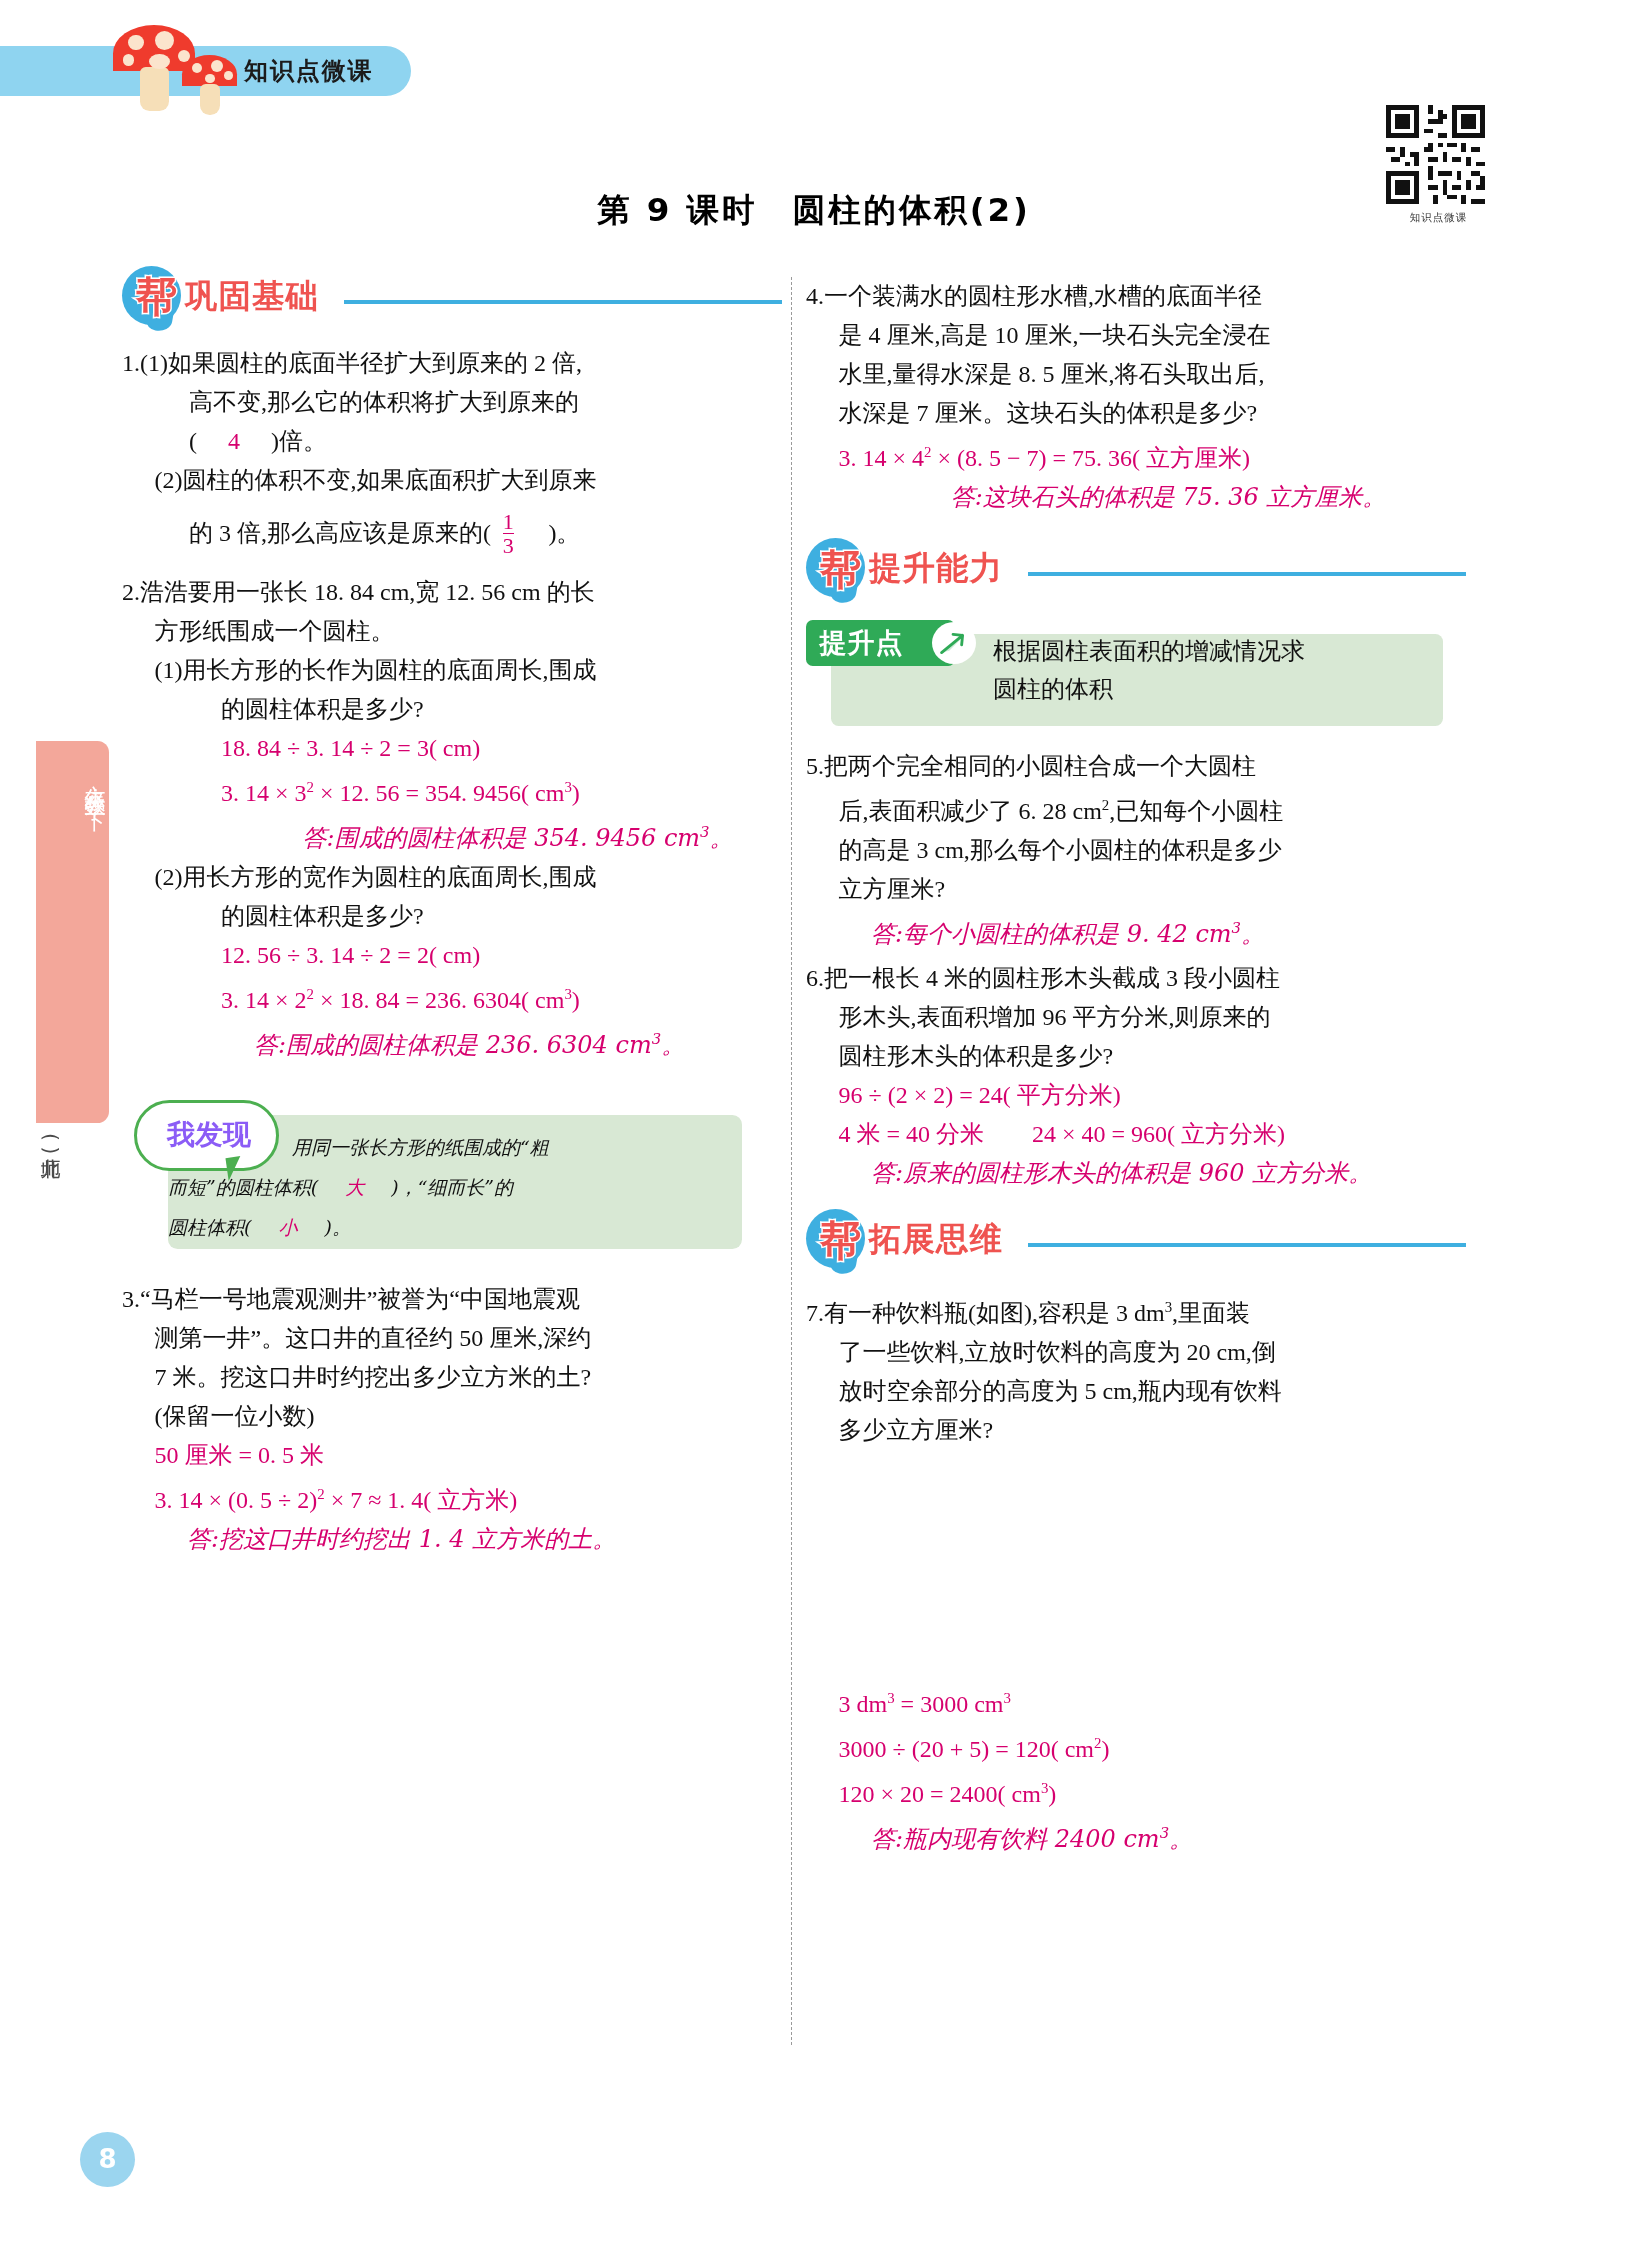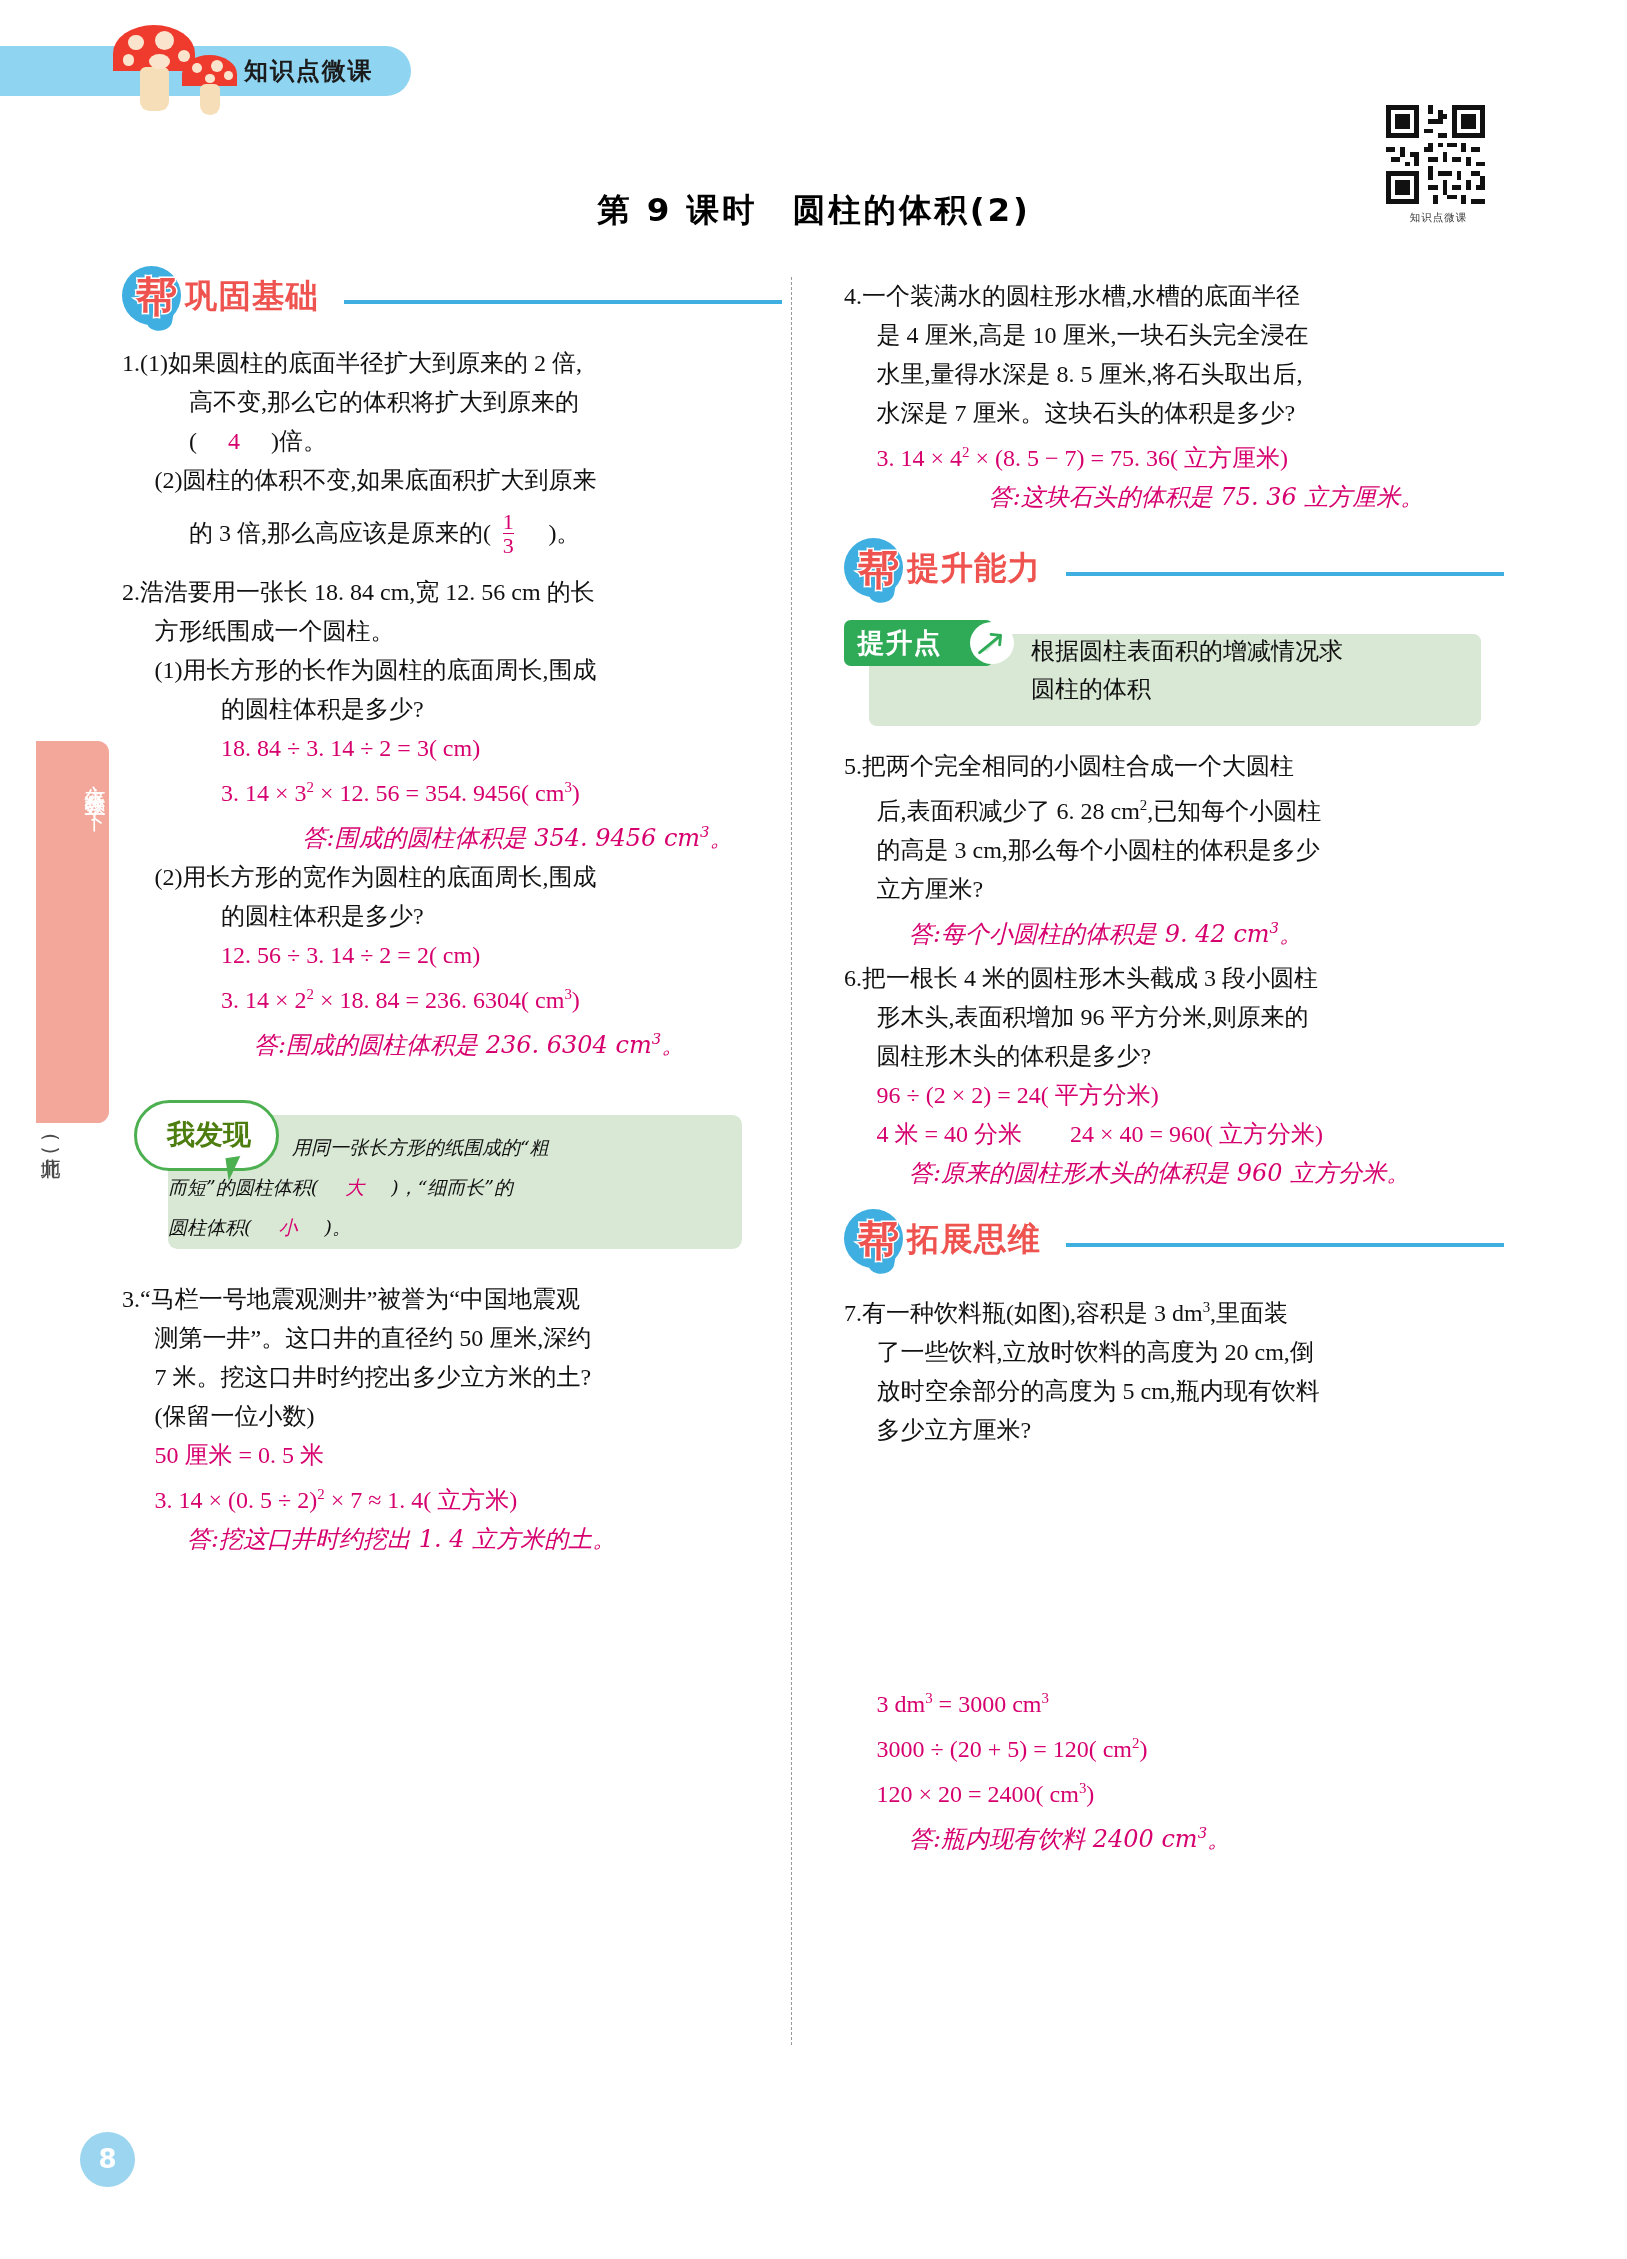--- a/index.html
+++ b/index.html
@@ -84,21 +84,21 @@
     font-size: 20px; color: #4a4a4a; letter-spacing: 1.9px;
   }
 
   
   .col {
     position: absolute;
     top: 258px;
     width: 660px;
   }
   .col-left  { left: 122px; }
-  .col-right { left: 844px; top: 277px; }
+  .col-right { left: 806px; top: 277px; }
   .divider {
     position: absolute;
     left: 791px; top: 277px;
     width: 0; height: 1768px;
     border-left: 1.9px dashed #9a9a9a;
   }
 
   
   .sec-head { position: relative; height: 73px; margin: 3.8px 0 9.6px 0; }
   .sec-head .blob {
@@ -193,21 +193,21 @@
     border-left: 15.3px solid #4caf50;
     border-bottom: 23px solid transparent;
     transform: rotate(-8deg);
   }
   .bubble-label {
     position: absolute; left: 0; top: 0;
     width: 145px; height: 63px; line-height: 63px;
     text-align: center;
     font-family: "DejaVu Sans", sans-serif;
     font-size: 28px; font-weight: bold;
-    color: #4d7c0f;
+    color: #8b5cf6;
     -webkit-text-stroke: 1.9px #ffffff;
     paint-order: stroke fill;
   }
   .discover-text {
     position: absolute; left: 170px; top: 32.5px; width: 449px;
     z-index: 2;
   }
   .discover-text .dl {
     font-family: "DejaVu Serif", serif;
     font-style: italic;

